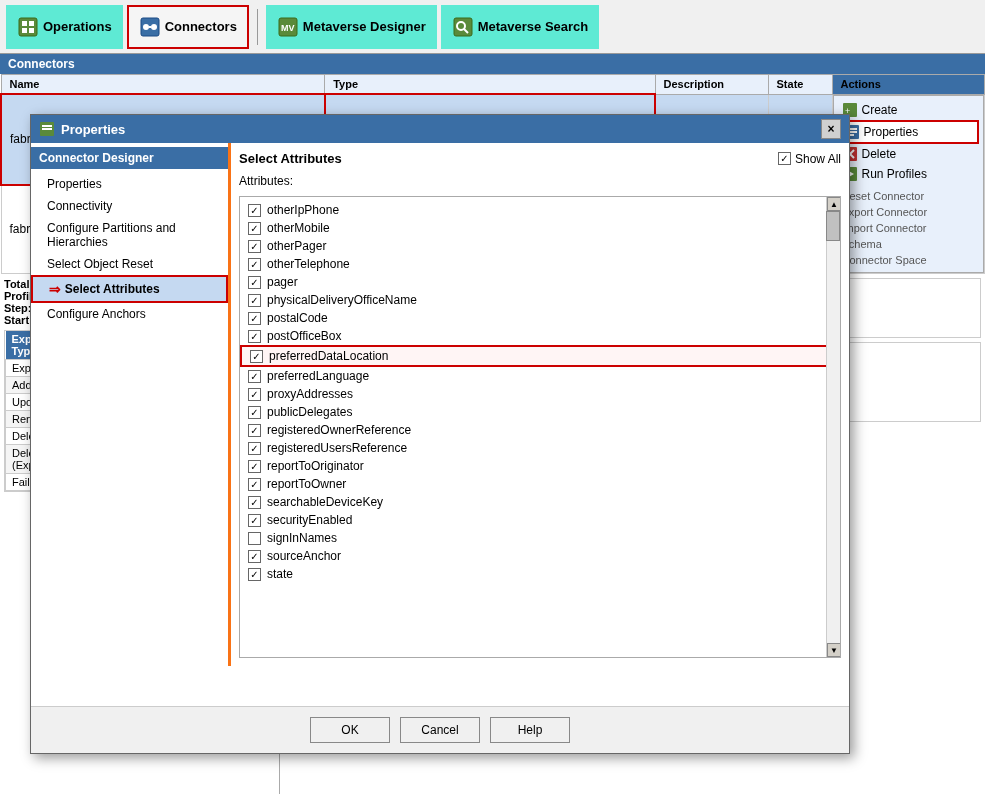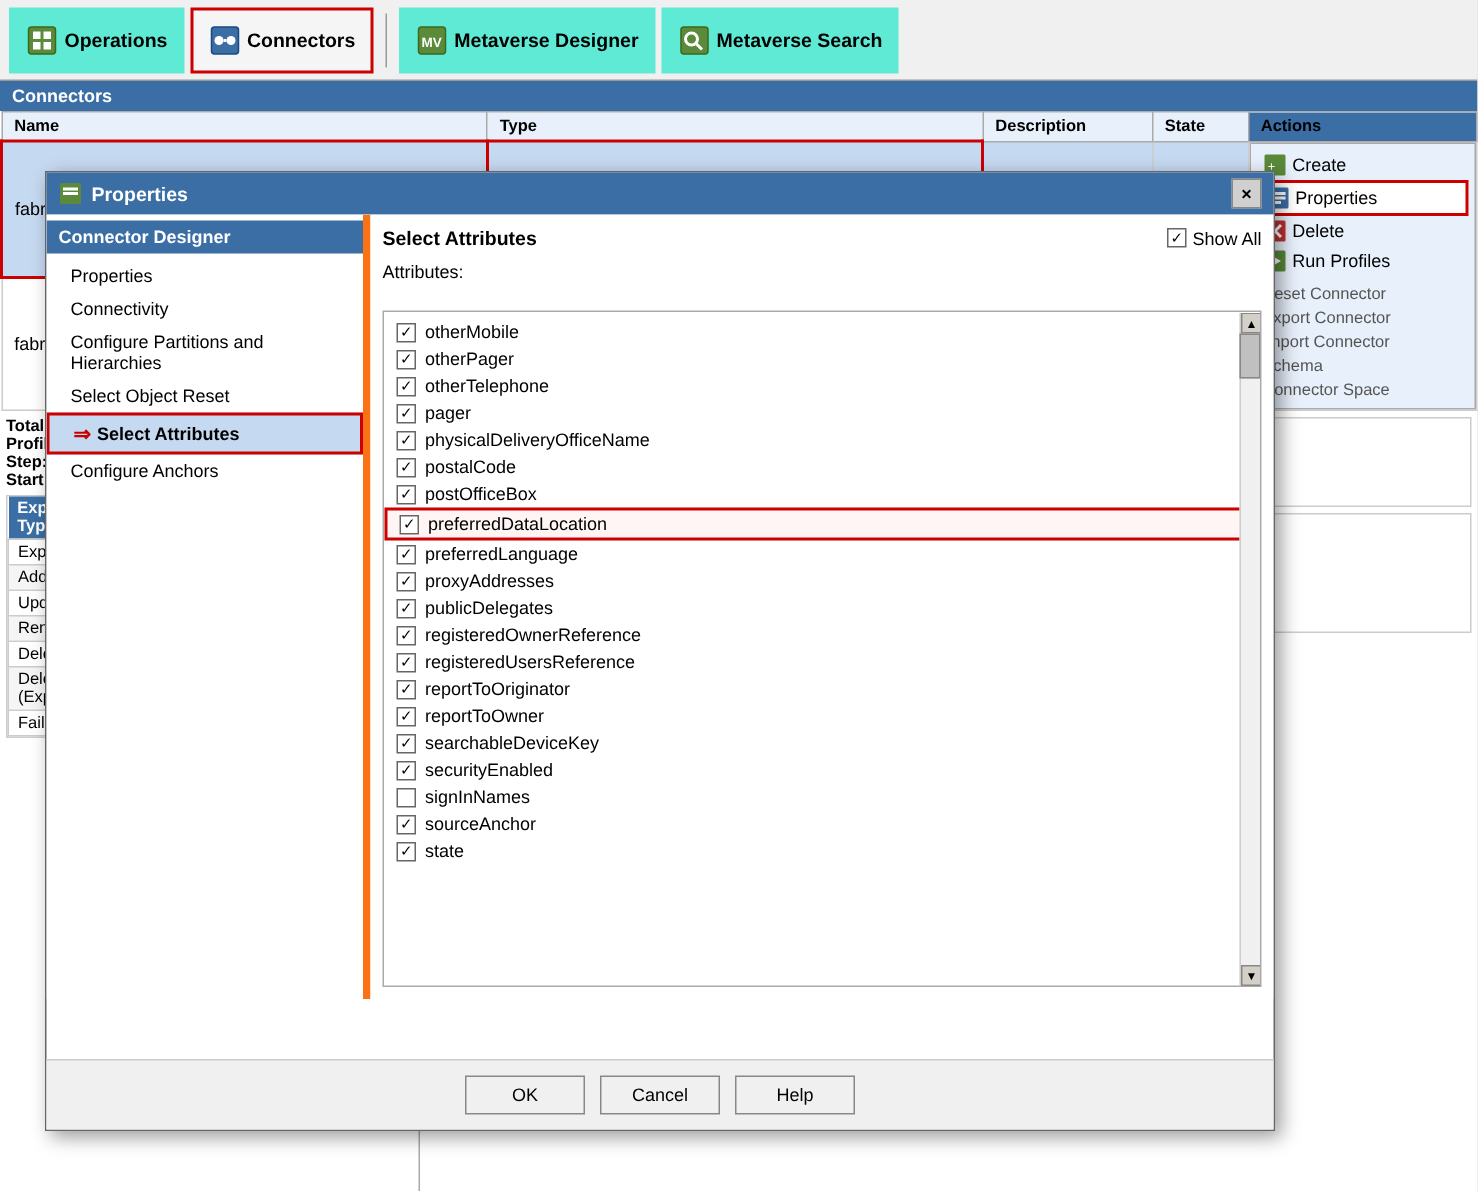--- a/index.html
+++ b/index.html
@@ -146,23 +146,23 @@
       justify-content: center;
       font-size: 12px;
       color: #000;
     }
     .dialog-body {
       display: flex;
       flex: 1;
       overflow: hidden;
     }
     .dialog-nav {
-      width: 216px;
+      width: 200px;
       background: #fff;
-      border-right: 5px solid #f97316;
+      border-right: 3px solid #f97316;
       padding: 4px 0;
     }
     .dialog-nav-header {
       background: #3a6ea5;
       color: #fff;
       padding: 4px 8px;
       font-size: 12px;
       font-weight: 600;
       margin-bottom: 4px;
     }
@@ -204,21 +204,21 @@
       font-weight: 600;
     }
     .show-all-label {
       display: flex;
       align-items: center;
       gap: 4px;
       font-size: 12px;
     }
     .attributes-subheader {
       font-size: 12px;
-      margin-bottom: 19px;
+      margin-bottom: 8px;
     }
 
     
     .attributes-list {
       border: 1px solid #aaa;
       flex: 1;
       overflow-y: auto;
       padding: 4px 0;
       position: relative;
     }
@@ -568,20 +568,24 @@
             <span>Show All</span>
           </div>
         </div>
         <div class="attributes-subheader">
           <span>Attributes:</span>
         </div>
 
         <div class="attributes-list">
           <div class="attr-item">
             <div class="attr-checkbox checked"></div>
+            <span>otherIpPhone</span>
+          </div>
+          <div class="attr-item">
+            <div class="attr-checkbox checked"></div>
             <span>otherMobile</span>
           </div>
           <div class="attr-item">
             <div class="attr-checkbox checked"></div>
             <span>otherPager</span>
           </div>
           <div class="attr-item">
             <div class="attr-checkbox checked"></div>
             <span>otherTelephone</span>
           </div>

